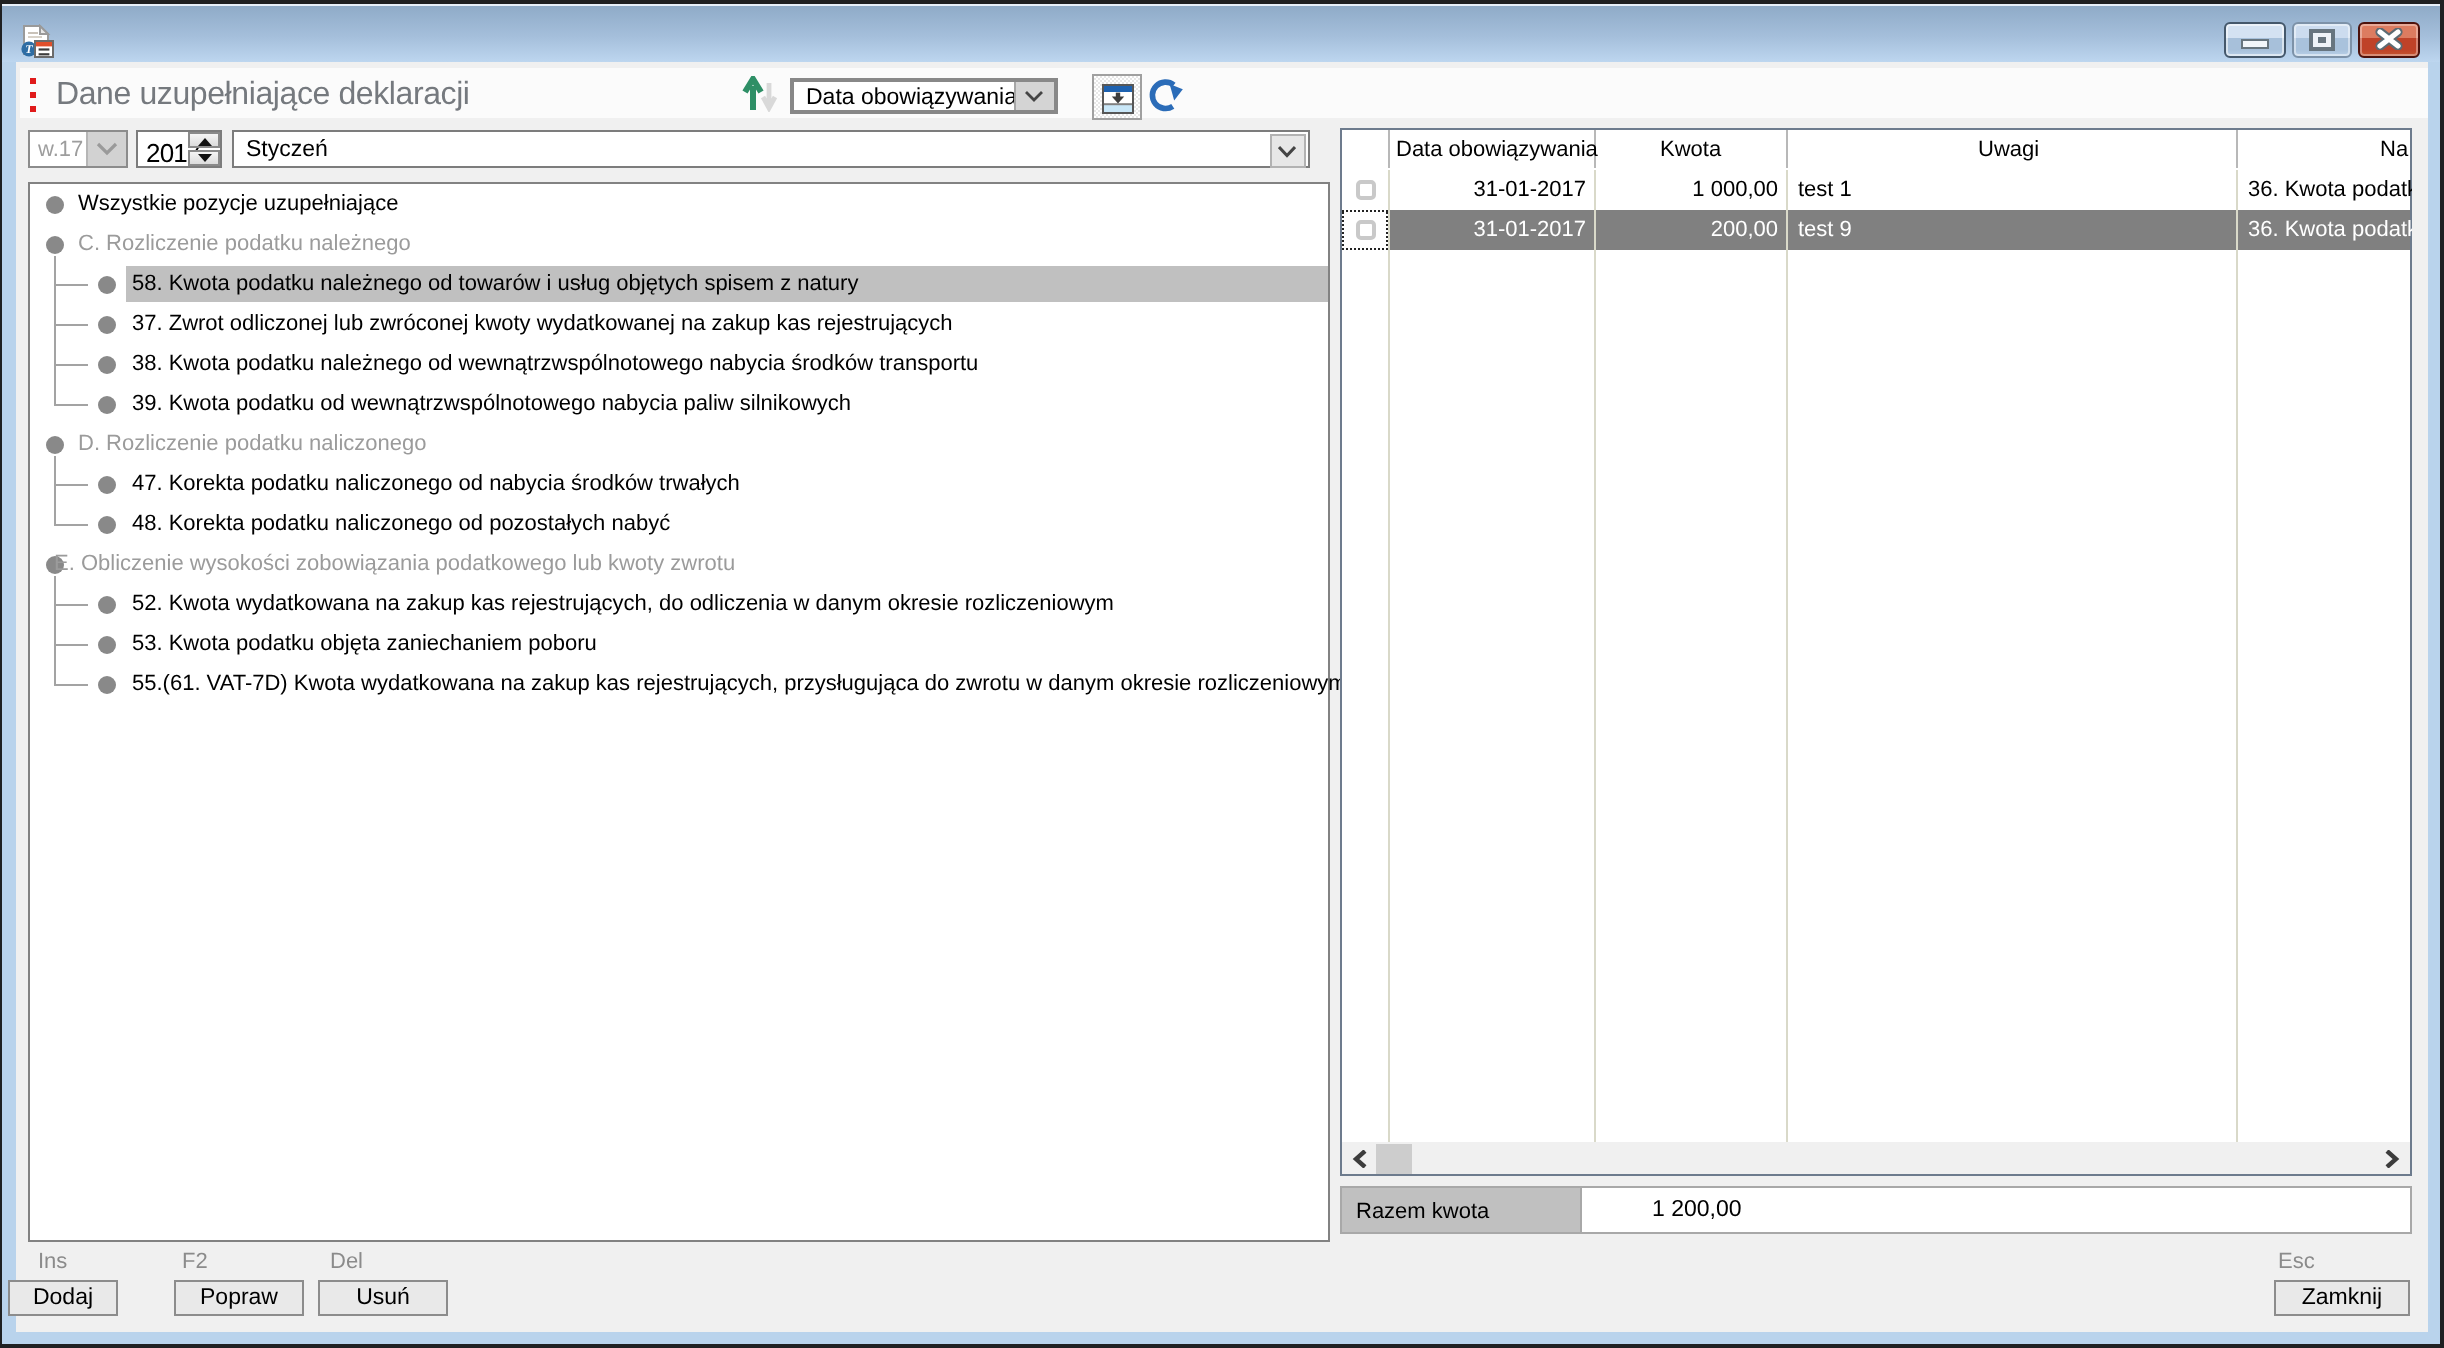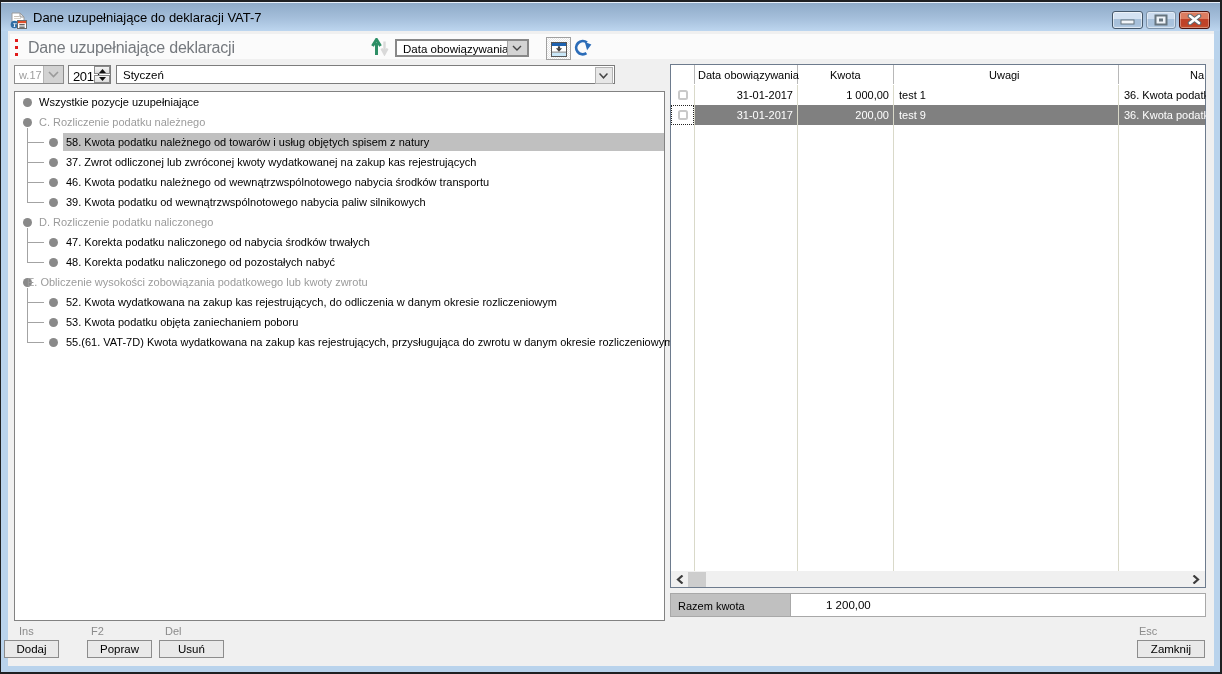--- a/index.html
+++ b/index.html
@@ -27,21 +27,21 @@
   background-image:conic-gradient(#e7e7e7 25%, #ffffff 25% 50%, #e7e7e7 50% 75%, #ffffff 75%); background-size:2px 2px; }
 
 .cbx { position:absolute; top:65px; height:19px; background:#fff; border:1px solid #8c8c8c; }
 #cbx1 { left:14px; width:50px; }
 #cbx1 .lbl { position:absolute; left:4px; top:3px; font-size:11px; color:#9d9d9d; }
 #cbx1 .btn { position:absolute; right:0; top:0; bottom:0; width:20px; background:#d2d2d2; border-left:1px solid #b6b6b6; }
 #spin { left:68px; width:43px; border-color:#7c7c7c; }
 #spin .lbl { position:absolute; left:4px; top:3px; font-size:13px; letter-spacing:-0.4px; color:#000; }
 #spin .btns { position:absolute; right:0px; top:0px; width:16px; height:17px; }
 #spin .sb { position:absolute; left:0; width:16px; height:8px; background:linear-gradient(#f5f5f5,#dcdcdc); border:1px solid #8a8a8a; }
-#cbx3 { left:116px; width:499px; border-color:#7c7c7c; }
+#cbx3 { left:116px; width:539px; border-color:#7c7c7c; }
 #cbx3 .lbl { position:absolute; left:6px; top:3px; font-size:11.5px; color:#000; }
 #cbx3 .btn { position:absolute; right:1px; top:1px; width:18px; height:17px; background:#e7e7e7; border:1px solid #b2b2b2; }
 
 #tree { position:absolute; left:14px; top:91px; width:651px; height:530px; background:#fff; border:1px solid #828282; }
 .trow { position:absolute; font-size:11px; color:#000; white-space:nowrap; }
 .trow.gray { color:#9b9b9b; }
 .bullet { position:absolute; width:9px; height:9px; border-radius:50%; background:#898989; }
 .hline { position:absolute; height:1px; background:#a3a3a3; }
 .vline { position:absolute; width:1px; background:#a3a3a3; }
 #tsel { position:absolute; left:63px; top:133px; width:601px; height:18px; background:#c0c0c0; }
@@ -75,21 +75,20 @@
     <path d="M10 1 l4 4 h-4 z" fill="#e8e8e8" stroke="#9a9a9a" stroke-width="1"></path>
     <rect x="4" y="4" width="5" height="1" fill="#c9c2b8"></rect>
     <rect x="4" y="6" width="7" height="1" fill="#d8d2c8"></rect>
     <circle cx="4.5" cy="12.5" r="3.8" fill="#2e6da4"></circle>
     <text x="4.5" y="14.6" font-size="6" fill="#fff" font-style="italic" font-weight="bold" text-anchor="middle" font-family="Liberation Serif">T</text>
     <rect x="7.5" y="8.5" width="9" height="8" fill="#fff" stroke="#6b6b6b" stroke-width="1"></rect>
     <rect x="8" y="9" width="8" height="2.2" fill="#e04f2b"></rect>
     <rect x="9.3" y="12.2" width="5.4" height="1.1" fill="#3c3c3c"></rect>
     <rect x="9.3" y="14.6" width="5.4" height="1.1" fill="#3c3c3c"></rect>
   </svg>
-  <div id="title">Dane uzupełniające do deklaracji VAT-7</div>
   <div class="capbtn" id="btnmin"></div>
   <div class="capbtn" id="btnmax"></div>
   <div class="capbtn" id="btncls"></div>
   <svg class="abs" style="left:1120px;top:19px" width="15" height="6" viewBox="0 0 15 6">
     <rect x="1" y="1" width="13" height="4" fill="#f2f6fa" stroke="#67757f" stroke-width="1"></rect>
   </svg>
   <svg class="abs" style="left:1154px;top:14px" width="14" height="12" viewBox="0 0 14 12">
     <rect x="1.5" y="1.5" width="11" height="9" fill="#eef3f8" stroke="#67757f" stroke-width="2"></rect>
     <rect x="5" y="4.5" width="4" height="3" fill="#67757f"></rect>
   </svg>
@@ -175,21 +174,21 @@
   <div class="hline" style="left:27px;top:342px;width:17px"></div>
   <div class="bullet" style="left:23px;top:98px"></div>
   <div class="trow" style="left:39px;top:96px">Wszystkie pozycje uzupełniające</div>
   <div class="bullet" style="left:23px;top:118px"></div>
   <div class="trow gray" style="left:39px;top:116px">C. Rozliczenie podatku należnego</div>
   <div class="bullet" style="left:49px;top:138px"></div>
   <div class="trow" style="left:66px;top:136px">58. Kwota podatku należnego od towarów i usług objętych spisem z natury</div>
   <div class="bullet" style="left:49px;top:158px"></div>
   <div class="trow" style="left:66px;top:156px">37. Zwrot odliczonej lub zwróconej kwoty wydatkowanej na zakup kas rejestrujących</div>
   <div class="bullet" style="left:49px;top:178px"></div>
-  <div class="trow" style="left:66px;top:176px">46. Kwota podatku należnego od wewnątrzwspólnotowego nabycia środków transportu</div>
+  <div class="trow" style="left:66px;top:176px">38. Kwota podatku należnego od wewnątrzwspólnotowego nabycia środków transportu</div>
   <div class="bullet" style="left:49px;top:198px"></div>
   <div class="trow" style="left:66px;top:196px">39. Kwota podatku od wewnątrzwspólnotowego nabycia paliw silnikowych</div>
   <div class="bullet" style="left:23px;top:218px"></div>
   <div class="trow gray" style="left:39px;top:216px">D. Rozliczenie podatku naliczonego</div>
   <div class="bullet" style="left:49px;top:238px"></div>
   <div class="trow" style="left:66px;top:236px">47. Korekta podatku naliczonego od nabycia środków trwałych</div>
   <div class="bullet" style="left:49px;top:258px"></div>
   <div class="trow" style="left:66px;top:256px">48. Korekta podatku naliczonego od pozostałych nabyć</div>
   <div class="bullet" style="left:23px;top:278px"></div>
   <div class="trow gray" style="left:27px;top:276px">E. Obliczenie wysokości zobowiązania podatkowego lub kwoty zwrotu</div>

